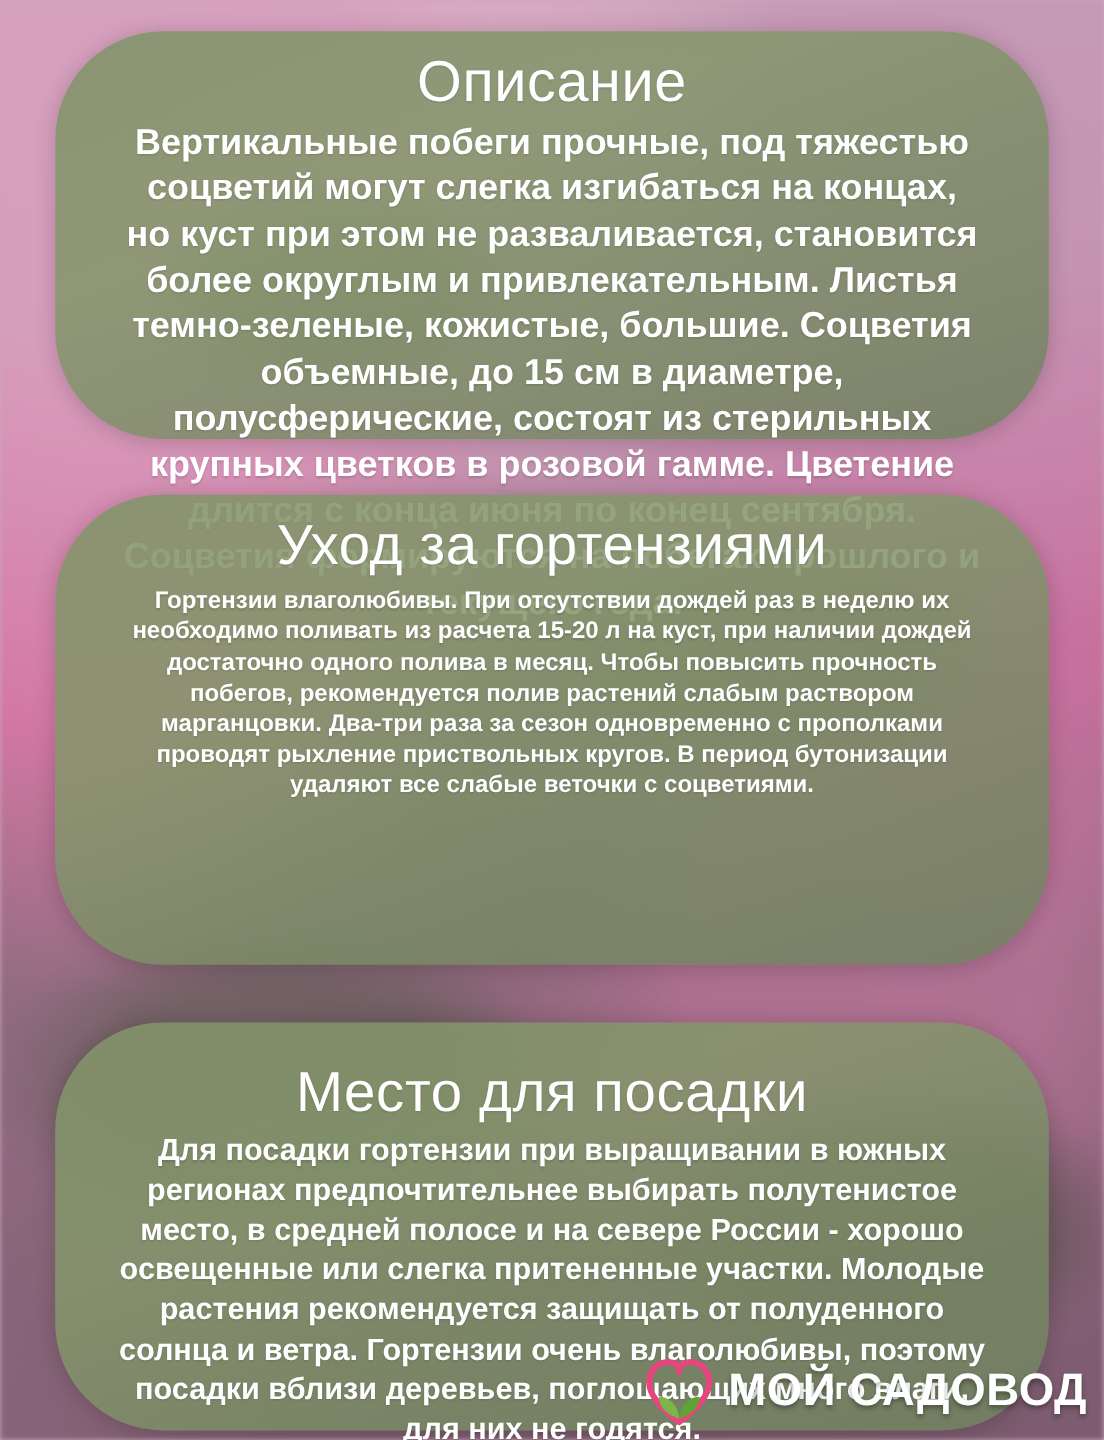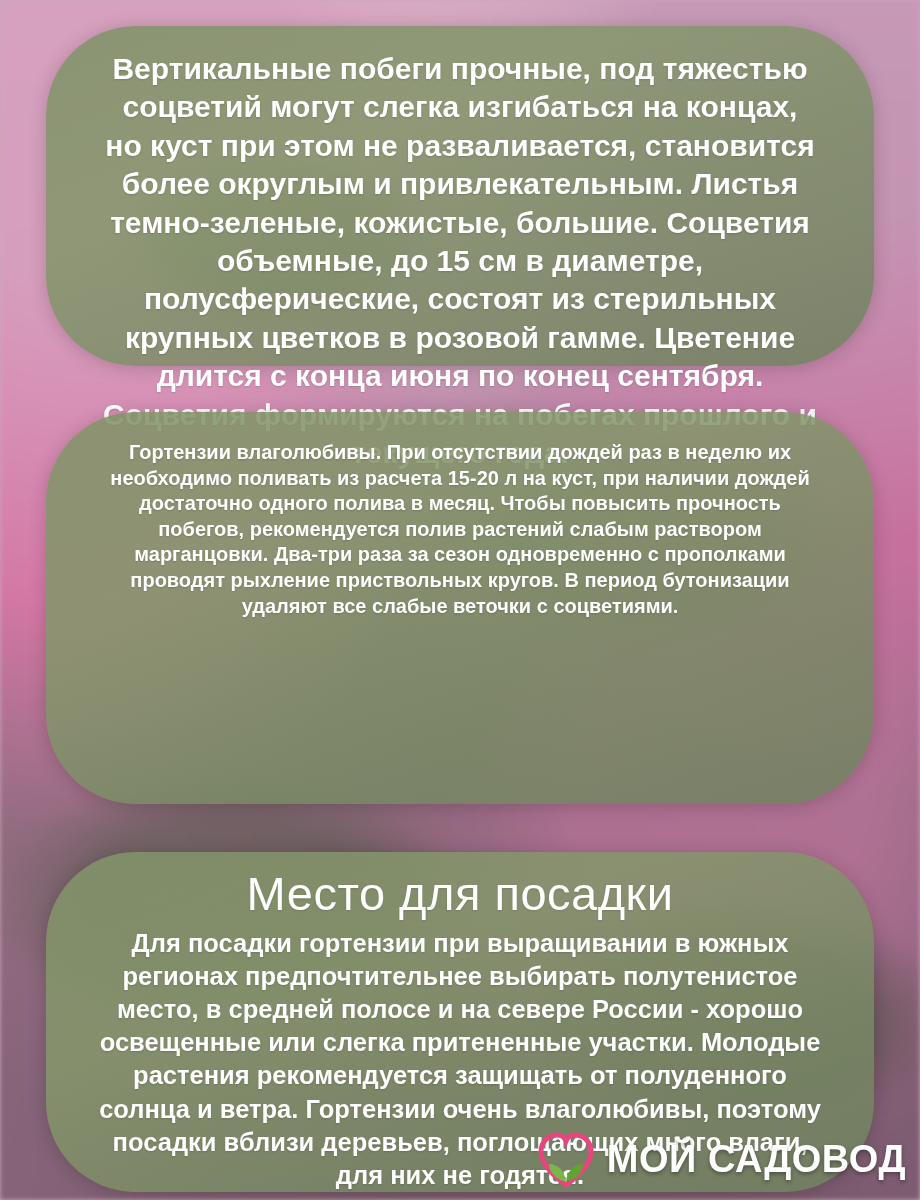--- a/index.html
+++ b/index.html
@@ -97,21 +97,21 @@
   }
   #card-care .card-title { font-size: 47px; }
   #card-care .card-body { font-size: 20px; line-height: 1.28; margin-top: 10px; }
 
   
   #card-place {
     left: 46px;
     top: 852px;
     width: 828px;
     height: 340px;
-    padding: 18px 46px 18px 46px;
+    padding: 34px 46px 18px 46px;
   }
   #card-place .card-title { font-size: 47px; }
   #card-place .card-body { font-size: 25.5px; line-height: 1.30; margin-top: 8px; }
 
   
   .logo {
     position: absolute;
     right: 14px;
     bottom: 12px;
     display: flex;
@@ -136,24 +136,26 @@
 </style>
 </head>
 <body>
 
 <div class="bg"></div>
 <div class="bg-leaves"></div>
 
 <div class="cards">
 
   <section class="card" id="card-description">
+    <h2 class="card-title">Описание</h2>
     <p class="card-body">Вертикальные побеги прочные, под тяжестью соцветий могут слегка изгибаться на концах, но куст при этом не разваливается, становится более округлым и привлекательным. Листья темно-зеленые, кожистые, большие. Соцветия объемные, до 15 см в диаметре, полусферические, состоят из стерильных крупных цветков в розовой гамме. Цветение длится с конца июня по конец сентября. Соцветия формируются на побегах прошлого и текущего года.</p>
   </section>
 
   <section class="card" id="card-care">
+    <h2 class="card-title">Уход за гортензиями</h2>
     <p class="card-body">Гортензии влаголюбивы. При отсутствии дождей раз в неделю их необходимо поливать из расчета 15-20 л на куст, при наличии дождей достаточно одного полива в месяц. Чтобы повысить прочность побегов, рекомендуется полив растений слабым раствором марганцовки. Два-три раза за сезон одновременно с прополками проводят рыхление приствольных кругов. В период бутонизации удаляют все слабые веточки с соцветиями.</p>
   </section>
 
   <section class="card" id="card-place">
     <h2 class="card-title">Место для посадки</h2>
     <p class="card-body">Для посадки гортензии при выращивании в южных регионах предпочтительнее выбирать полутенистое место, в средней полосе и на севере России - хорошо освещенные или слегка притененные участки. Молодые растения рекомендуется защищать от полуденного солнца и ветра. Гортензии очень влаголюбивы, поэтому посадки вблизи деревьев, поглощающих много влаги, для них не годятся.</p>
   </section>
 
 </div>
 

